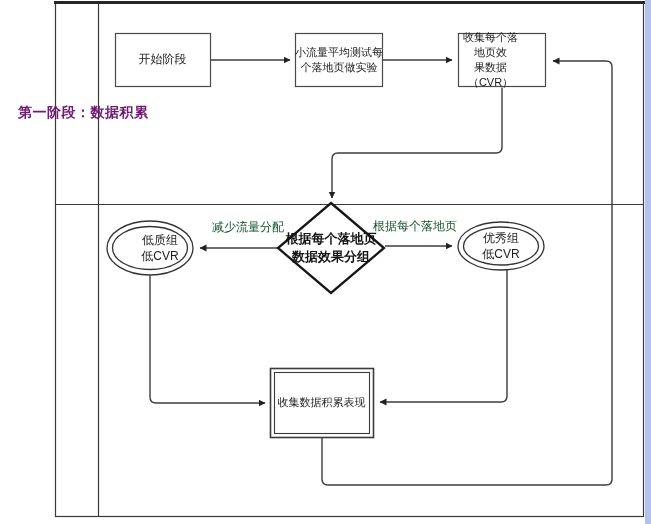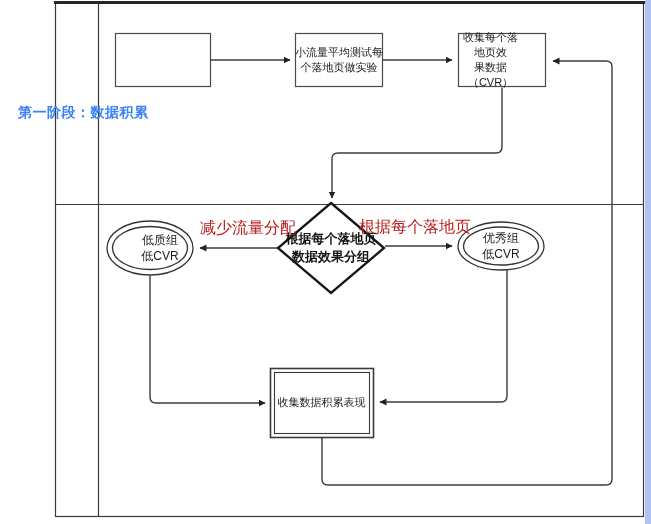--- a/index.html
+++ b/index.html
@@ -8,23 +8,23 @@
     font-family:"Liberation Sans","DejaVu Sans",sans-serif;overflow:hidden;
   }
   .layer{position:absolute;left:0;top:0;}
   .lbl{
     position:absolute;display:flex;align-items:center;justify-content:center;
     text-align:center;color:#1c1c1c;white-space:pre-line;line-height:1.35;
   }
   .node-lbl{font-size:11px;}
   .node-lbl-lg{font-size:12px;}
   .diamond-lbl{font-weight:bold;font-size:13px;color:#141414;}
-  .edge-lbl{font-size:16px;color:#b91c1c;white-space:nowrap;}
+  .edge-lbl{font-size:12px;color:#14532d;white-space:nowrap;}
   .phase-lbl{
-    position:absolute;font-size:14px;font-weight:bold;color:#3b82f6;
+    position:absolute;font-size:14px;font-weight:bold;color:#701a75;
     white-space:nowrap;letter-spacing:0.5px;
   }
   .edge-strip{
     position:absolute;top:0;width:6px;height:524px;background:#b3c1ef;
   }
 </style>
 </head>
 <body>
 
 <div class="canvas">
@@ -73,20 +73,21 @@
     </g>
 
     <g fill="#ffffff" stroke="#3a3a3a">
       <rect x="270.5" y="368.5" width="103" height="69" stroke-width="1.6"></rect>
       <rect x="274.5" y="372.5" width="95" height="61" stroke-width="1.1" fill="none"></rect>
     </g>
   </svg>
 
   <div class="phase-lbl" style="left:18px;top:104px;">第一阶段：数据积累</div>
 
+  <div class="lbl node-lbl-lg" style="left:115px;top:33px;width:95px;height:53px;">开始阶段</div>
   <div class="lbl node-lbl" style="left:295px;top:33px;width:88px;height:54px;">小流量平均测试每
 个落地页做实验</div>
   <div class="lbl node-lbl" style="left:458px;top:33px;width:65px;height:54px;">收集每个落地页效
 果数据（CVR）</div>
   <div class="lbl diamond-lbl" style="left:278px;top:203px;width:106px;height:90px;">根据每个落地页
 数据效果分组</div>
   <div class="lbl node-lbl-lg" style="left:117px;top:221px;width:86px;height:54px;">低质组
 低CVR</div>
   <div class="lbl node-lbl-lg" style="left:458px;top:222px;width:86px;height:48px;">优秀组
 低CVR</div>

